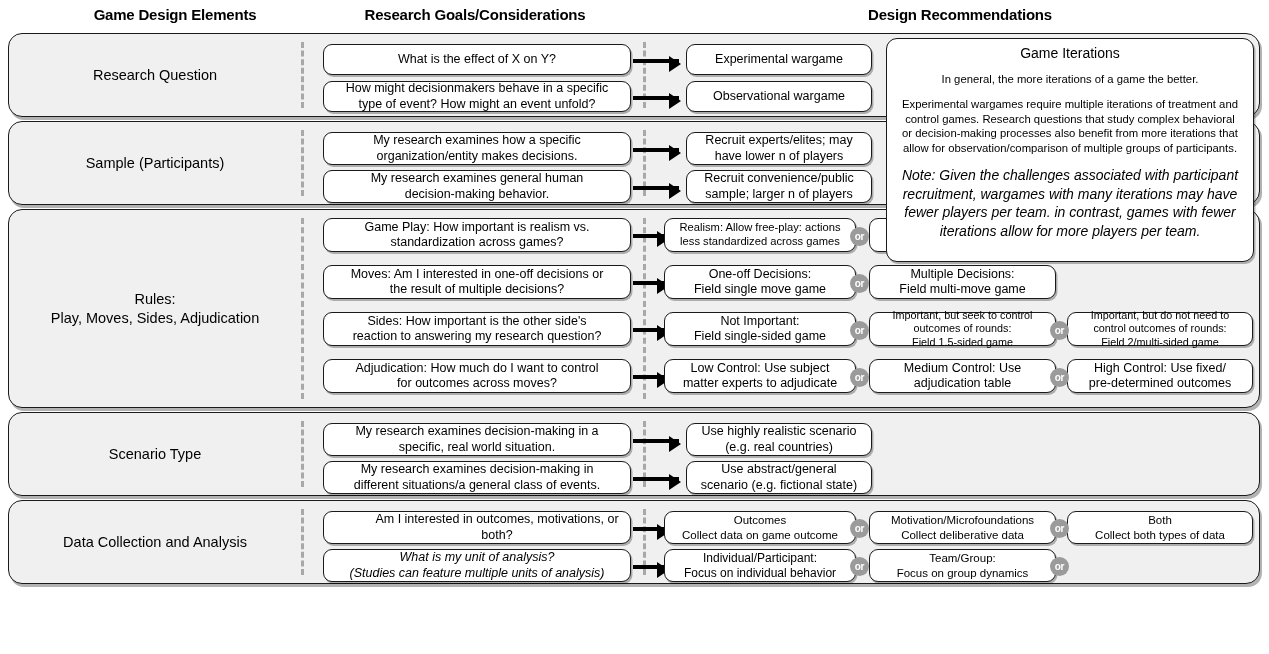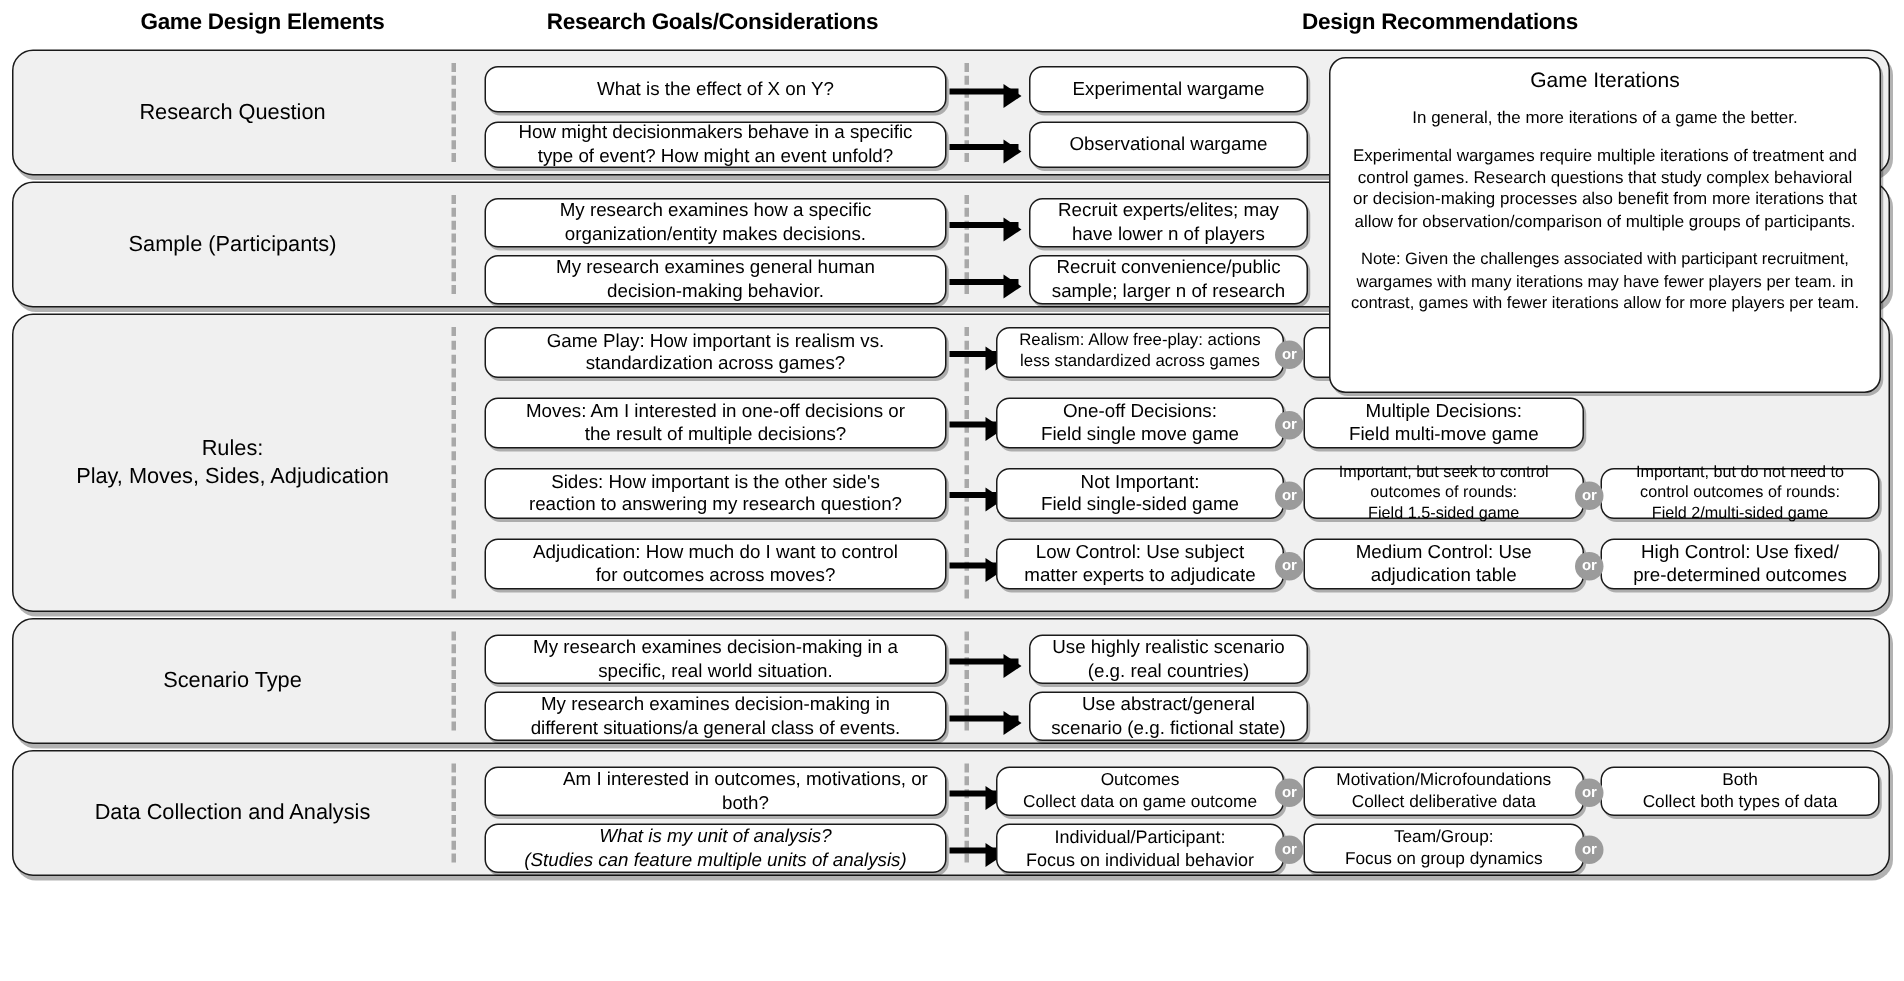--- a/index.html
+++ b/index.html
@@ -147,21 +147,22 @@
     font-size: 14px;
     margin-bottom: 11px;
   }
   .iter-p {
     text-align: center;
     font-size: 11.3px;
     line-height: 1.28;
     margin-bottom: 11px;
   }
   .iter-note {
-    font-size: 11px;
+    font-style: italic;
+    font-size: 14px;
     line-height: 1.32;
     text-align: center;
   }
   .italic { font-style: italic; }
 </style>
 </head>
 <body>
 
 <div id="canvas">
 
@@ -220,21 +221,21 @@
 
     <div class="arrow" style="left:624px; top:26px; width:46px;"></div>
     <div class="arrow" style="left:624px; top:64px; width:46px;"></div>
 
     <div class="box rec-box" style="left:677px; top:10px; width:186px; height:33px;">
         <span>Recruit experts/elites; may
 have lower n of players</span>
       </div>
     <div class="box rec-box" style="left:677px; top:48px; width:186px; height:33px;">
         <span>Recruit convenience/public
-sample; larger n of research</span>
+sample; larger n of players</span>
       </div>
   </div>
 
   <div class="row" id="row-2" style="top:209px; height:199px;">
     <div class="vdash d1"></div>
     <div class="vdash d2"></div>
     <div class="row-label">
         <span style="white-space:pre-line">Rules:
 Play, Moves, Sides, Adjudication</span>
       </div>

